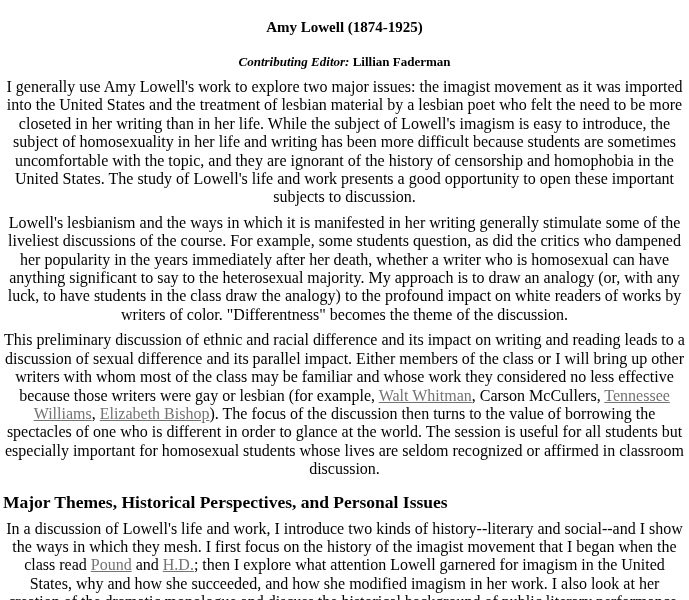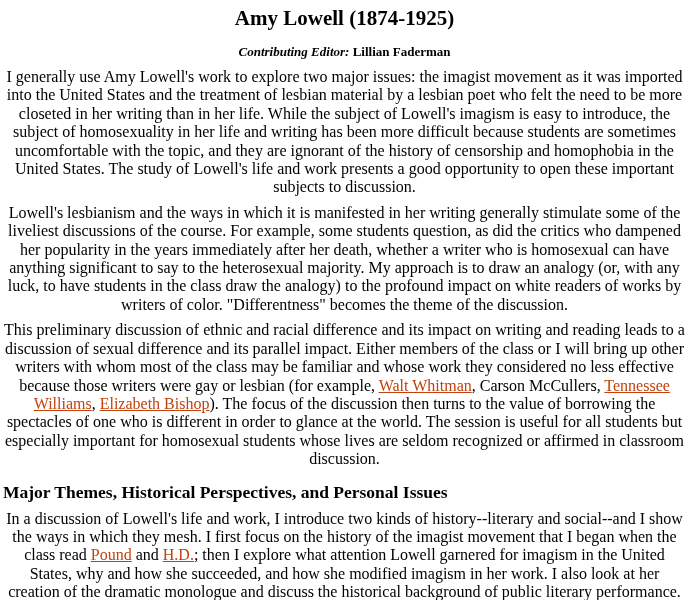--- a/index.html
+++ b/index.html
@@ -12,25 +12,25 @@
     height: 600px;
     overflow: hidden;
     color: #000000;
     font-family: "Liberation Serif", "DejaVu Serif", serif;
     font-size: 16px;
   }
   .page {
     padding: 2px 3px 0 3px;
   }
   h1.page-title {
-    font-size: 21px;
+    font-size: 15px;
     line-height: 24px;
     font-weight: bold;
     text-align: center;
-    margin: 4px;
+    margin: 13px;
   }
   h2.editor-line {
     font-size: 13px;
     line-height: 19px;
     font-weight: bold;
     text-align: center;
     margin: 12px 0 0 0;
   }
   h2.editor-line .editor-label {
     font-style: italic;
@@ -40,21 +40,21 @@
     line-height: 21px;
     font-weight: bold;
     margin: 13px 0 7px 0;
   }
   p.body-paragraph {
     margin: 7px 0;
     line-height: 18.4px;
     text-align: center;
   }
   a.inline-link {
-    color: #c2410c;
+    color: #737373;
     text-decoration: underline;
     cursor: pointer;
   }
 </style>
 </head>
 <body>
 
 <div class="page">
   <h1 class="page-title">Amy Lowell (1874-1925)</h1>
 

